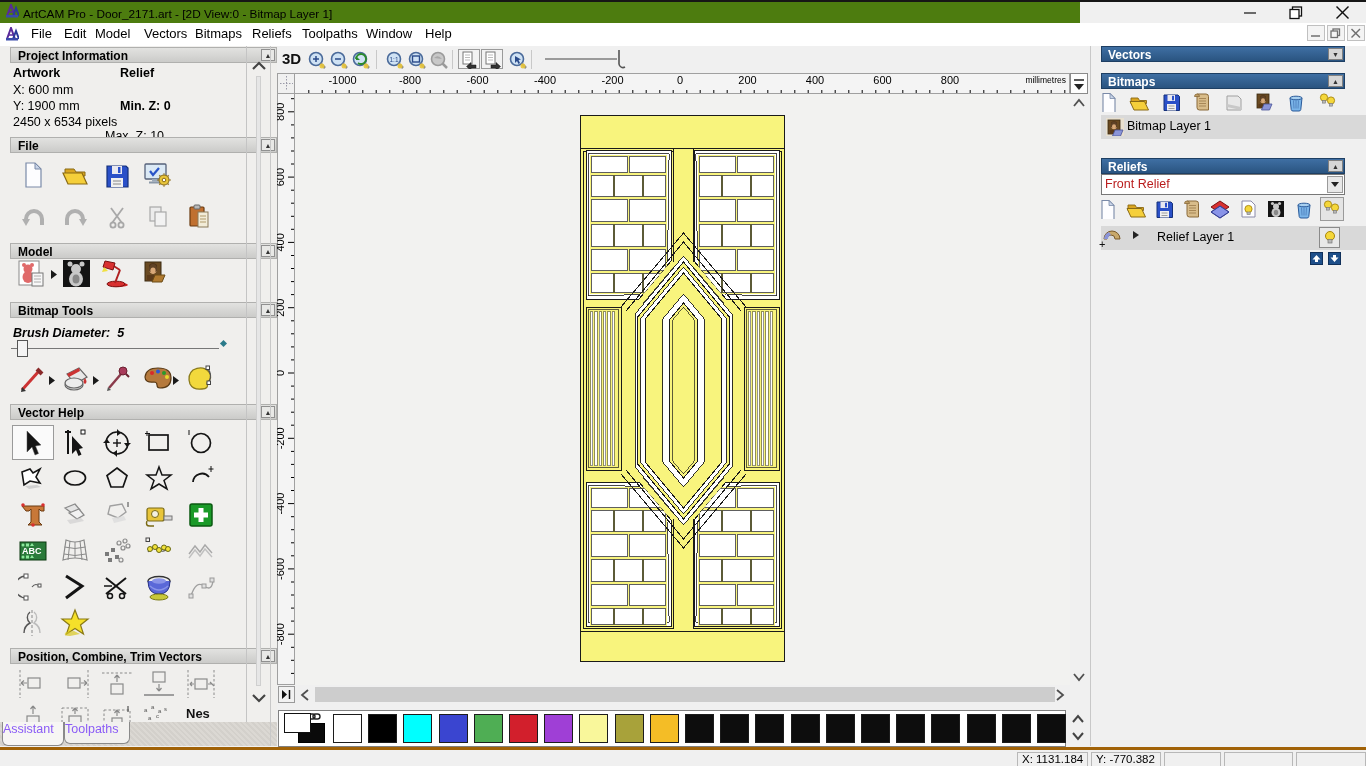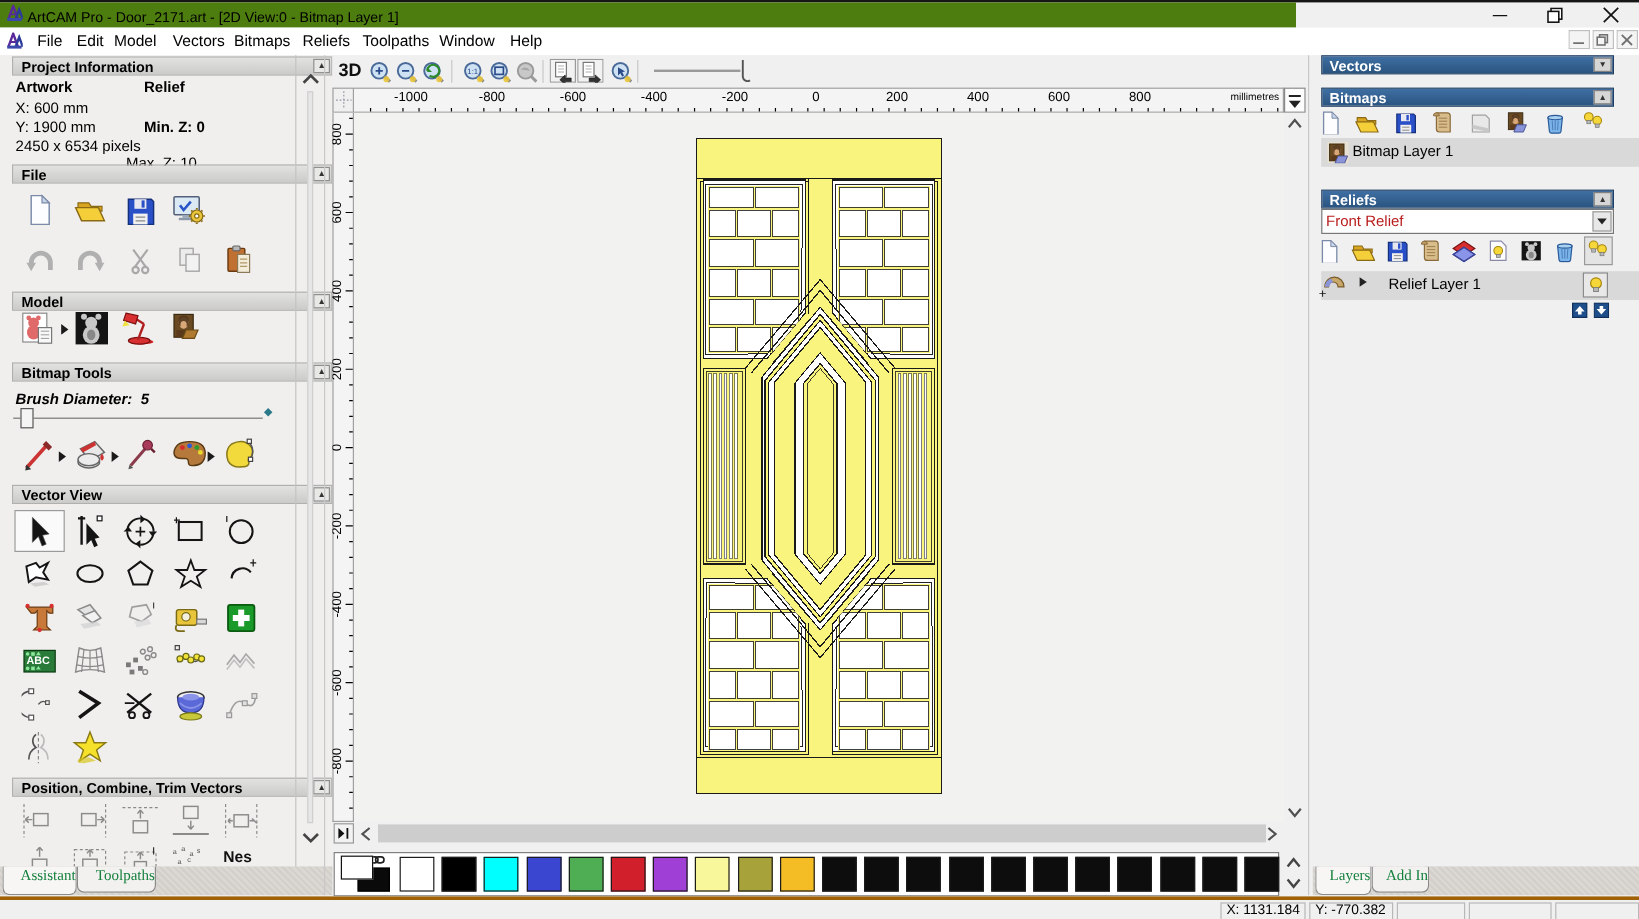--- a/index.html
+++ b/index.html
@@ -18,21 +18,21 @@
   .sechdr { position:absolute; left:10px; width:267px; height:16px;
     background:linear-gradient(180deg,#e2e2e0,#cbcbc9); border:1px solid #b0b0ae; }
   .sechdr .t { position:absolute; left:7px; top:1px; font-size:12px; font-weight:bold; color:#000; }
   .sechdr .b { position:absolute; right:1px; top:1px; width:14px; height:12px;
     background:#e8e8e6; border:1px solid #909090; font-size:7px; color:#333; text-align:center; line-height:12px;}
   .ptxt { position:absolute; font-size:12.5px; color:#000; }
   
   .tabstrip { position:absolute; top:722px; height:24px;
     background:repeating-linear-gradient(45deg,#dbd8d3 0 2px,#d3d0cb 2px 4px); }
   .tab { position:absolute; top:0; height:22px; background:#f2f1ef; border:1px solid #8a8a8a;
-    border-top:none; border-radius:0 0 6px 6px; font-size:12.5px; color:#15803d; text-align:right;font-family:Liberation Serif, serif; }
+    border-top:none; border-radius:0 0 6px 6px; font-size:12.5px; color:#8b5cf6; text-align:left; }
   .tab.active { background:#f7f6f4; height:24px; z-index:3; }
   
   #cantool { left:277px; top:46px; width:813px; height:27px; background:#f0f0f0; }
   #ruler-corner { left:277px; top:73px; width:18px; height:21px; background:#f0f0f0; border:1px solid #a0a0a0; }
   #hruler { left:295px; top:73px; width:775px; height:21px; background:#f4f4f4; border:1px solid #a0a0a0; border-left:none;}
   #vruler { left:277px; top:94px; width:18px; height:591px; background:#f4f4f4; border:1px solid #a0a0a0; border-top:none; }
   #canvas { left:295px; top:94px; width:775px; height:591px; background:#f2f2f0; }
   #unitbox { left:1070px; top:73px; width:18px; height:21px; background:#fdfdfd; border:1px solid #8a8a8a; }
   
   #vscroll { left:1070px; top:94px; width:18px; height:592px; background:#f0f0f0; }
@@ -93,21 +93,21 @@
     <div class="sechdr" style="top:197px">
         <span class="t">Model</span>
         <span class="b">▲</span>
       </div>
     <div class="sechdr" style="top:256px">
         <span class="t">Bitmap Tools</span>
         <span class="b">▲</span>
       </div>
     <div class="ptxt" style="left:13px; top:280px; font-weight:bold; font-style:italic;">Brush Diameter:&nbsp; 5</div>
     <div class="sechdr" style="top:358px">
-        <span class="t">Vector View</span>
+        <span class="t">Vector Help</span>
         <span class="b">▲</span>
       </div>
     <div class="sechdr" style="top:602px">
         <span class="t">Position, Combine, Trim Vectors</span>
         <span class="b">▲</span>
       </div>
   </div>
   <div class="tabstrip" style="left:0; width:277px;">
     <div class="tab active" style="left:2px; width:62px;">Assistant</div>
     <div class="tab" style="left:64px; width:66px;">Toolpaths</div>
@@ -447,24 +447,20 @@
         <span style="position:absolute; left:26px; top:4px; font-size:12.5px;">Bitmap Layer 1</span>
       </div>
     <div class="bluehdr" style="top:112px">
         <span class="t">Reliefs</span>
         <span class="b">▲</span>
       </div>
     <div class="layerrow" style="top:180px">
         <span style="position:absolute; left:56px; top:4px; font-size:12.5px;">Relief Layer 1</span>
       </div>
   </div>
-  <div class="tabstrip" style="left:1094px; width:272px;">
-    <div class="tab active" style="left:2px; width:47px;">Layers</div>
-    <div class="tab" style="left:49px; width:48px;">Add In</div>
-  </div>
 
   <div id="statusbar" class="abs">
     <div class="sfield" style="left:1017px; width:71px;">X: 1131.184</div>
     <div class="sfield" style="left:1091px; width:70px;">Y: -770.382</div>
     <div class="sfield" style="left:1164px; width:57px;"></div>
     <div class="sfield" style="left:1224px; width:69px;"></div>
     <div class="sfield" style="left:1296px; width:70px;"></div>
   </div>
 <svg class="abs" style="left:5px;top:4px;" width="14" height="15" viewBox="0 0 14 15">
       <g>

